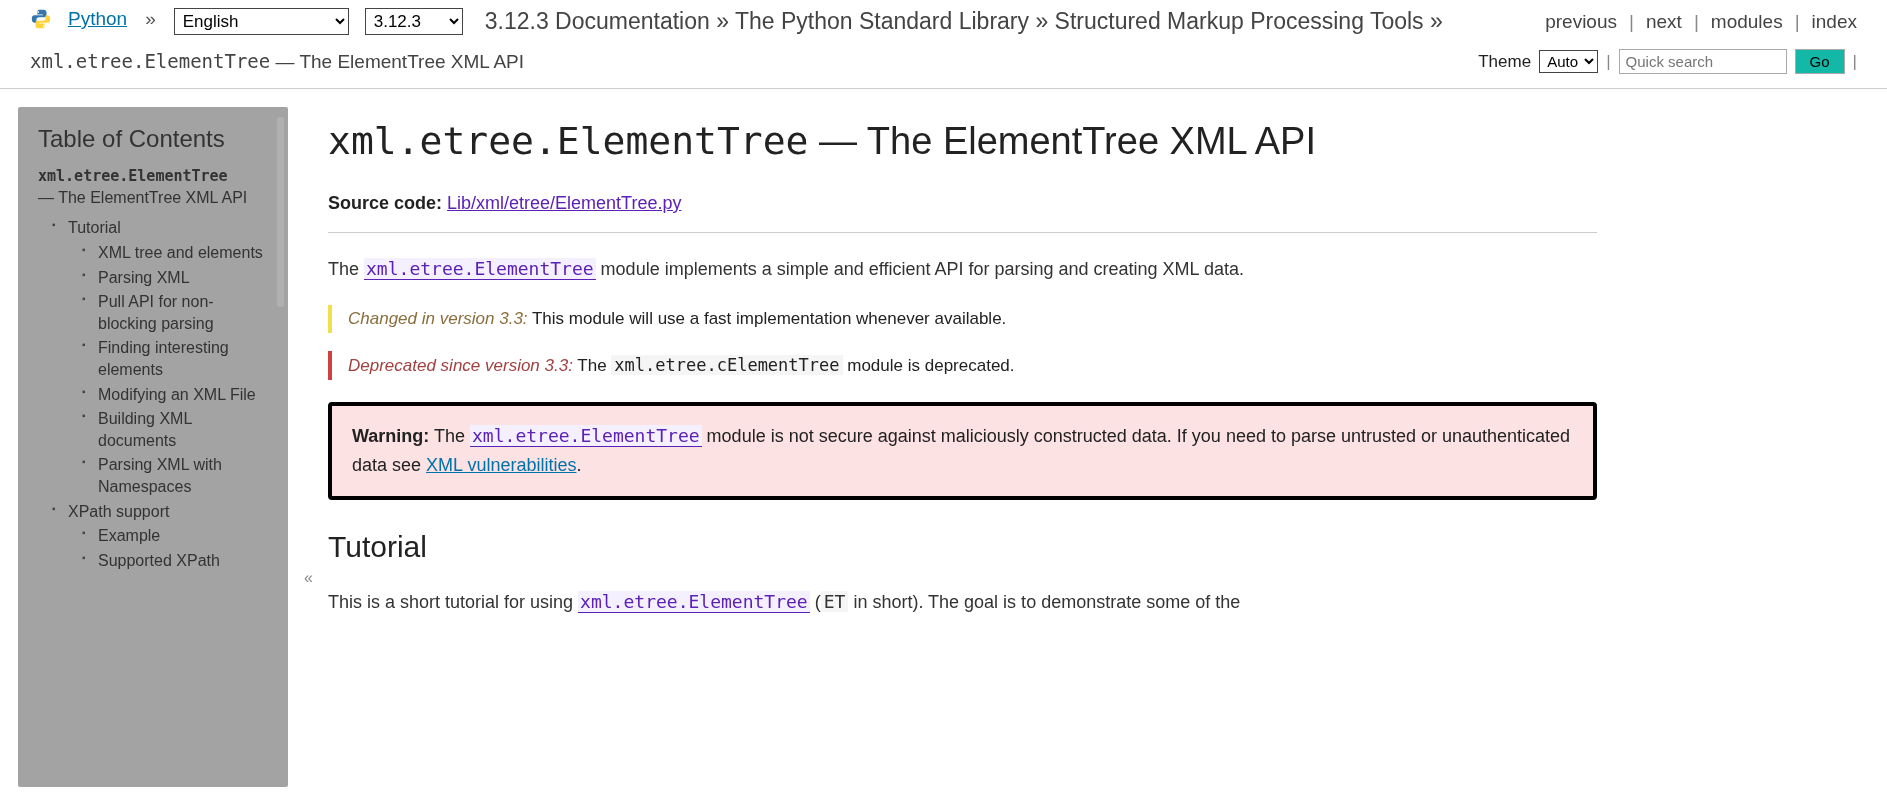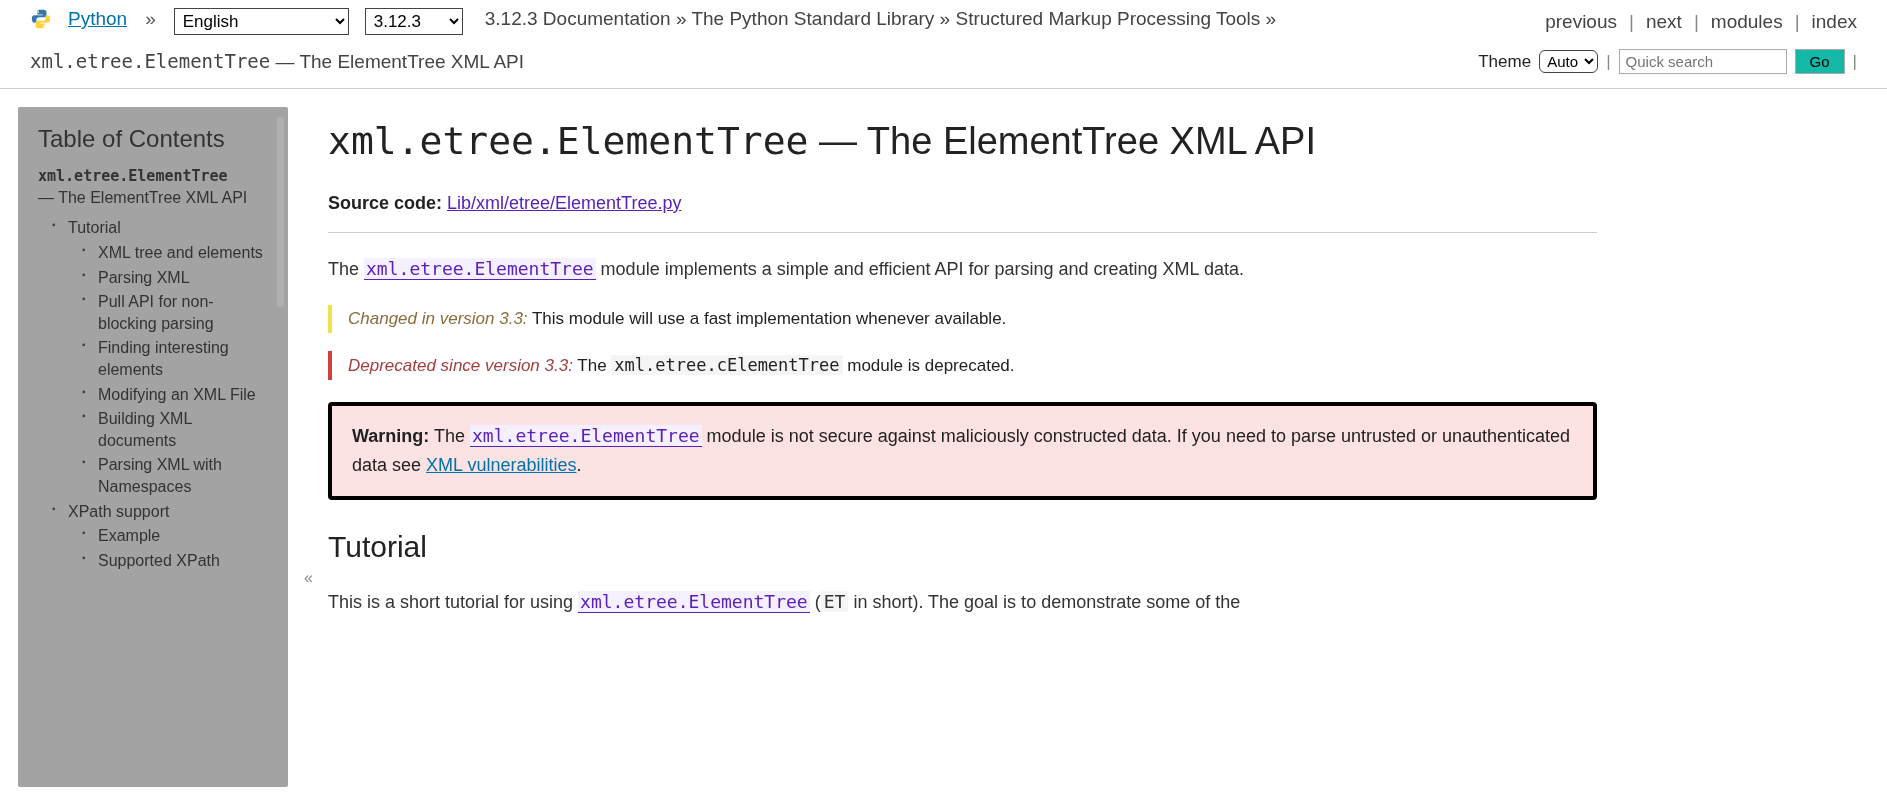--- a/index.html
+++ b/index.html
@@ -5,29 +5,29 @@
 * { box-sizing: border-box; margin: 0; padding: 0; }
 body { font-family: 'Lucida Grande', Arial, sans-serif; font-size: 16px; color: #222; background: #fff; width: 1887px; }
 .top-bar { padding: 8px 30px; display: flex; align-items: center; justify-content: space-between; }
 .top-left { display: flex; gap: 16px; }
 .python-logo { width: 22px; height: 22px; display: inline-block; }
 .python-link { color: #0072aa; text-decoration: underline; font-size: 19px; }
 .sep { color: #555; font-size: 19px; margin: 0 2px; }
 select { font-size: 17px; padding: 2px 4px; border: 1px solid #444; background: #fff; }
 .lang-select { width: 175px; }
 .ver-select { width: 98px; }
-.breadcrumb { color: #444; font-size: 19px; margin-left: 6px; }
+.breadcrumb { color: #444; font-size: 23px; margin-left: 6px; }
 .top-right { display: flex; align-items: center; gap: 12px; font-size: 19px; color: #444; }
 .nav-link { color: #444; text-decoration: none; }
 .divider { color: #888; }
 .sub-bar { padding: 6px 30px 14px; display: flex; align-items: center; justify-content: space-between; border-bottom: 1px solid #ccc; }
 .page-subtitle { font-size: 19px; color: #444; }
 .mono { font-family: 'Consolas', 'Menlo', monospace; }
 .sub-right { display: flex; align-items: center; gap: 8px; font-size: 17px; }
-.theme-select { font-size: 15px; padding: 1px 3px; border-radius: 6px; }
+.theme-select { font-size: 15px; padding: 1px 3px; }
 .search-input { width: 168px; padding: 3px 6px; font-size: 15px; border: 1px solid #aaa; color: #888; }
 .go-btn { padding: 3px 14px; font-size: 15px; border: 1px solid #aaa; background: #14b8a6; cursor: pointer; }
 .main-wrap { display: flex; padding: 18px 30px 0 18px; position: relative; }
 .sidebar { width: 270px; background: #a3a3a3; padding: 18px 20px; border-radius: 2px; font-size: 16px; color: #333; height: 680px; overflow: hidden; position: relative; }
 .sidebar::after { content: ''; position: absolute; right: 4px; top: 10px; width: 7px; height: 190px; background: #b0b0b0; border-radius: 3px; }
 .toc-title { font-size: 24px; font-weight: normal; color: #333; margin-bottom: 14px; }
 .toc-root { font-family: 'Consolas', monospace; font-weight: bold; font-size: 15px; }
 .toc-sub { font-size: 16px; margin-top: 2px; line-height: 1.4; }
 .toc ul { list-style: none; margin-left: 0; }
 .toc li { position: relative; padding-left: 16px; margin: 3px 0; line-height: 1.35; }

